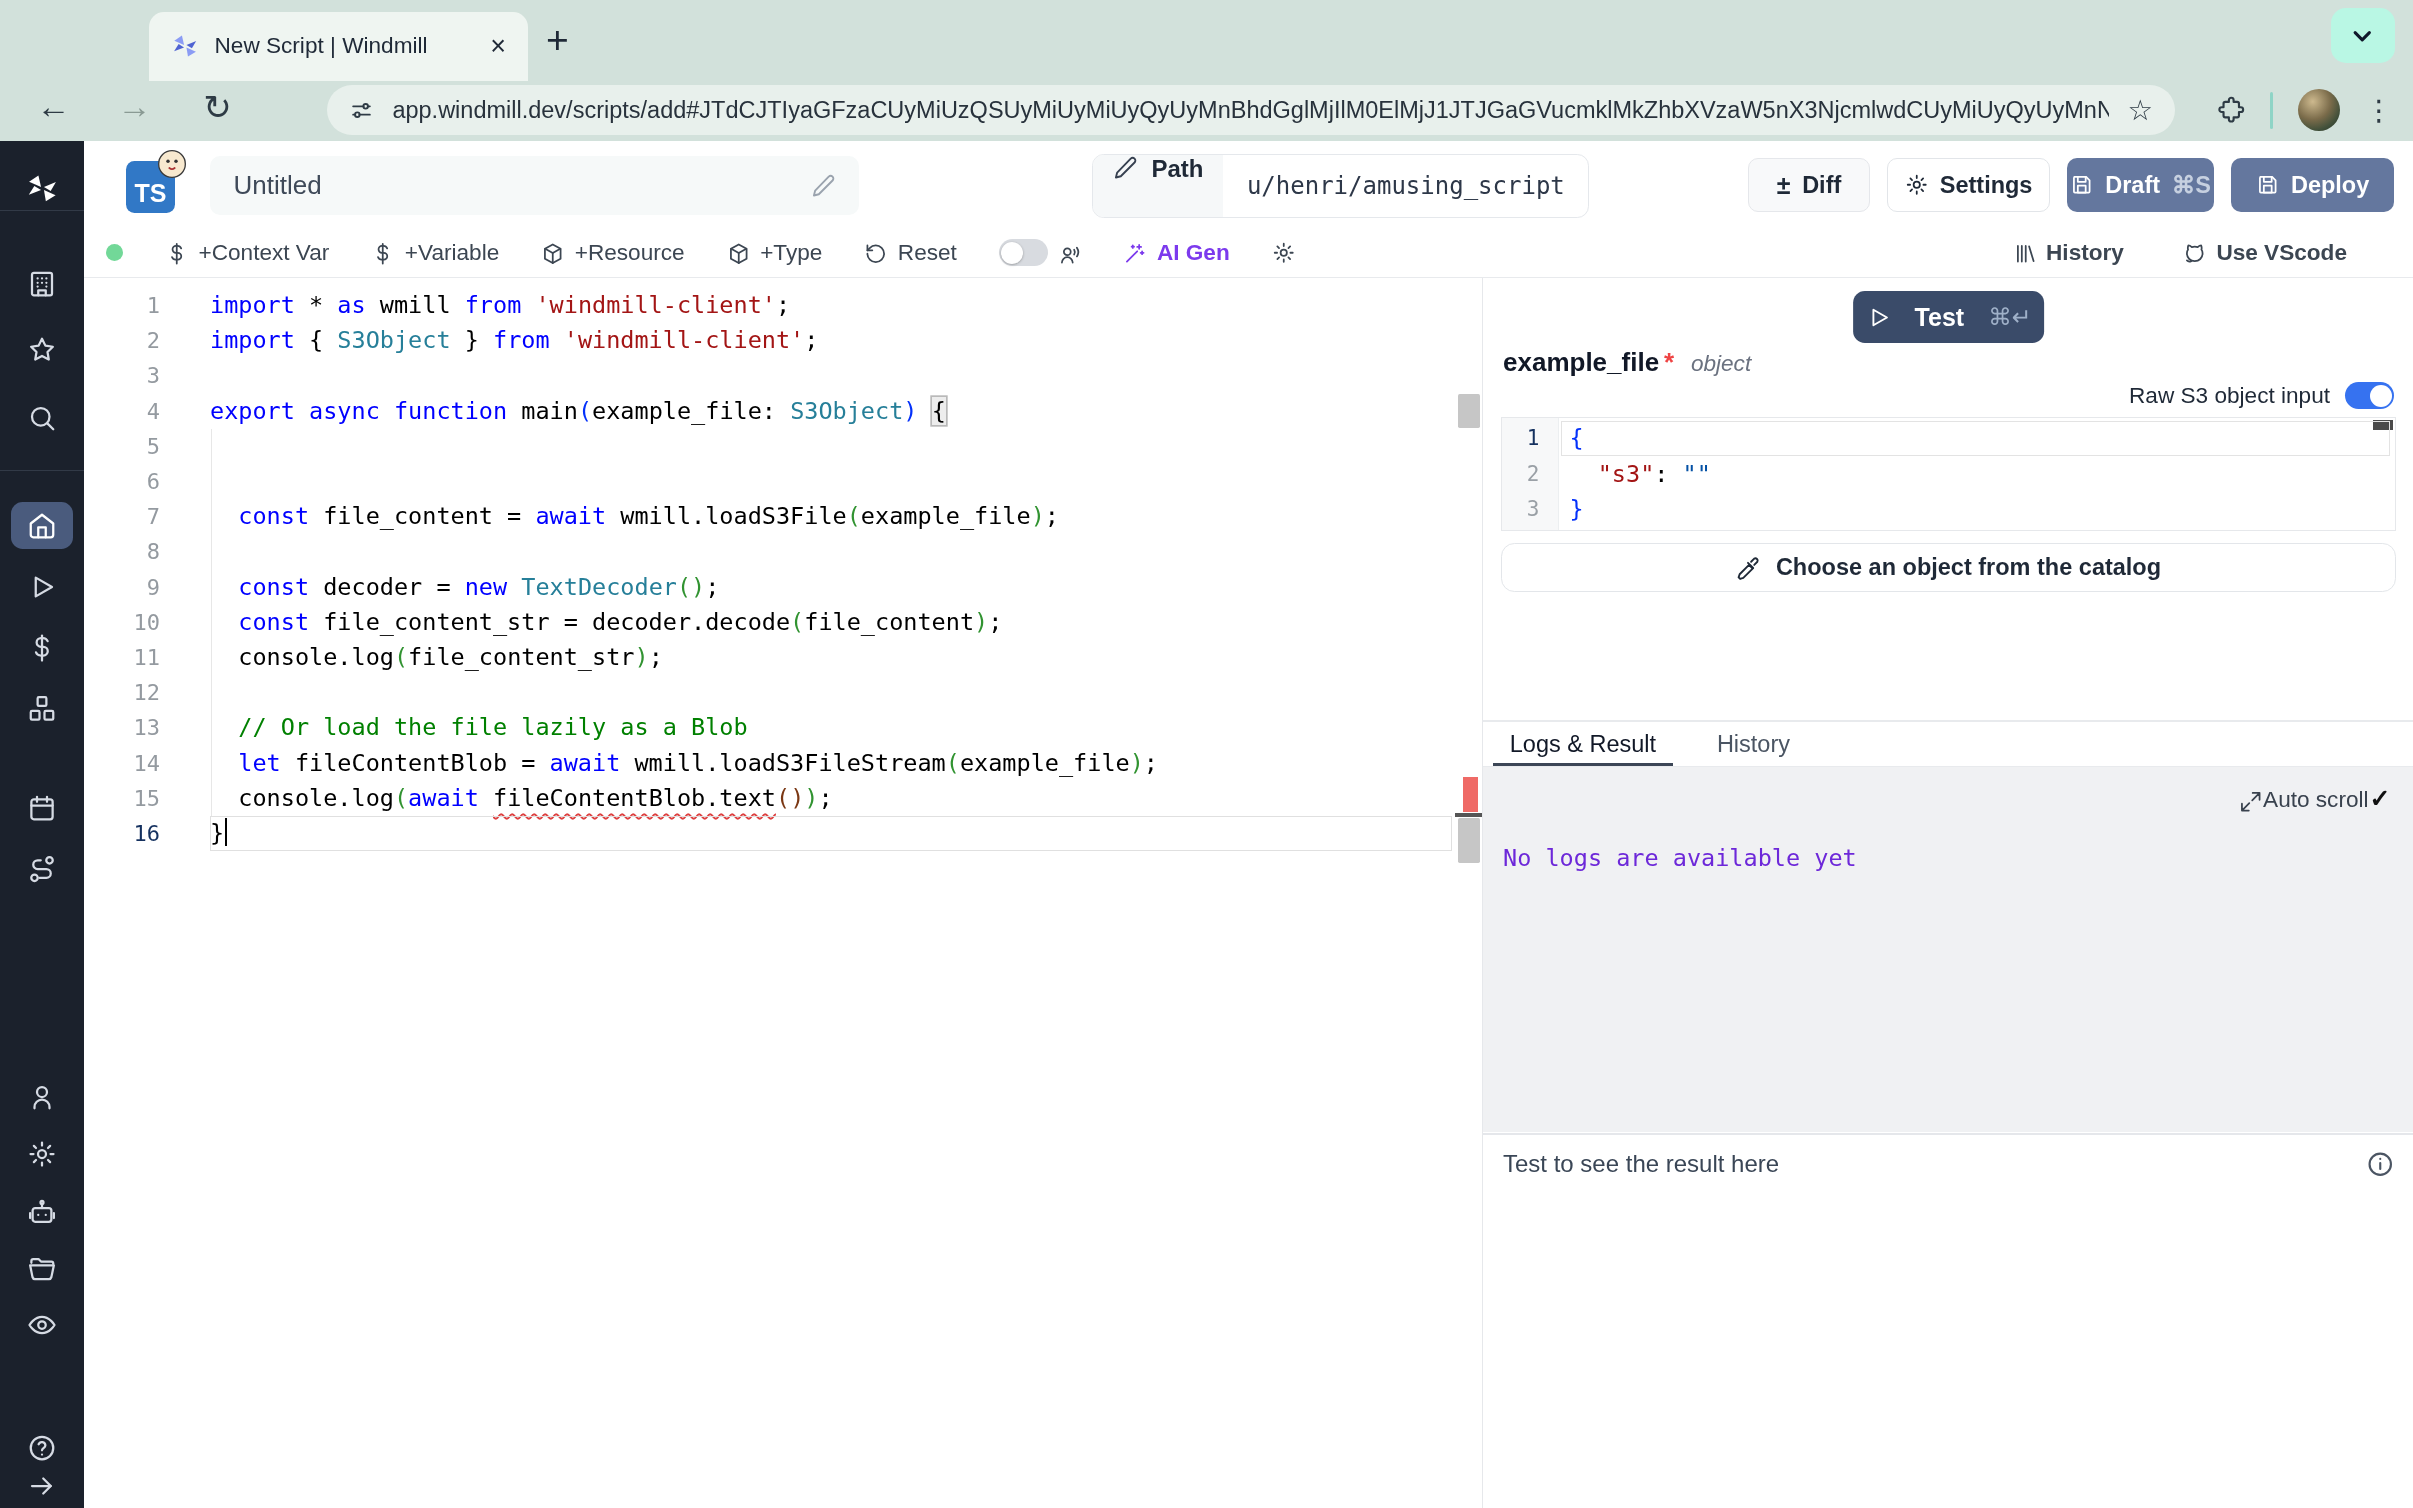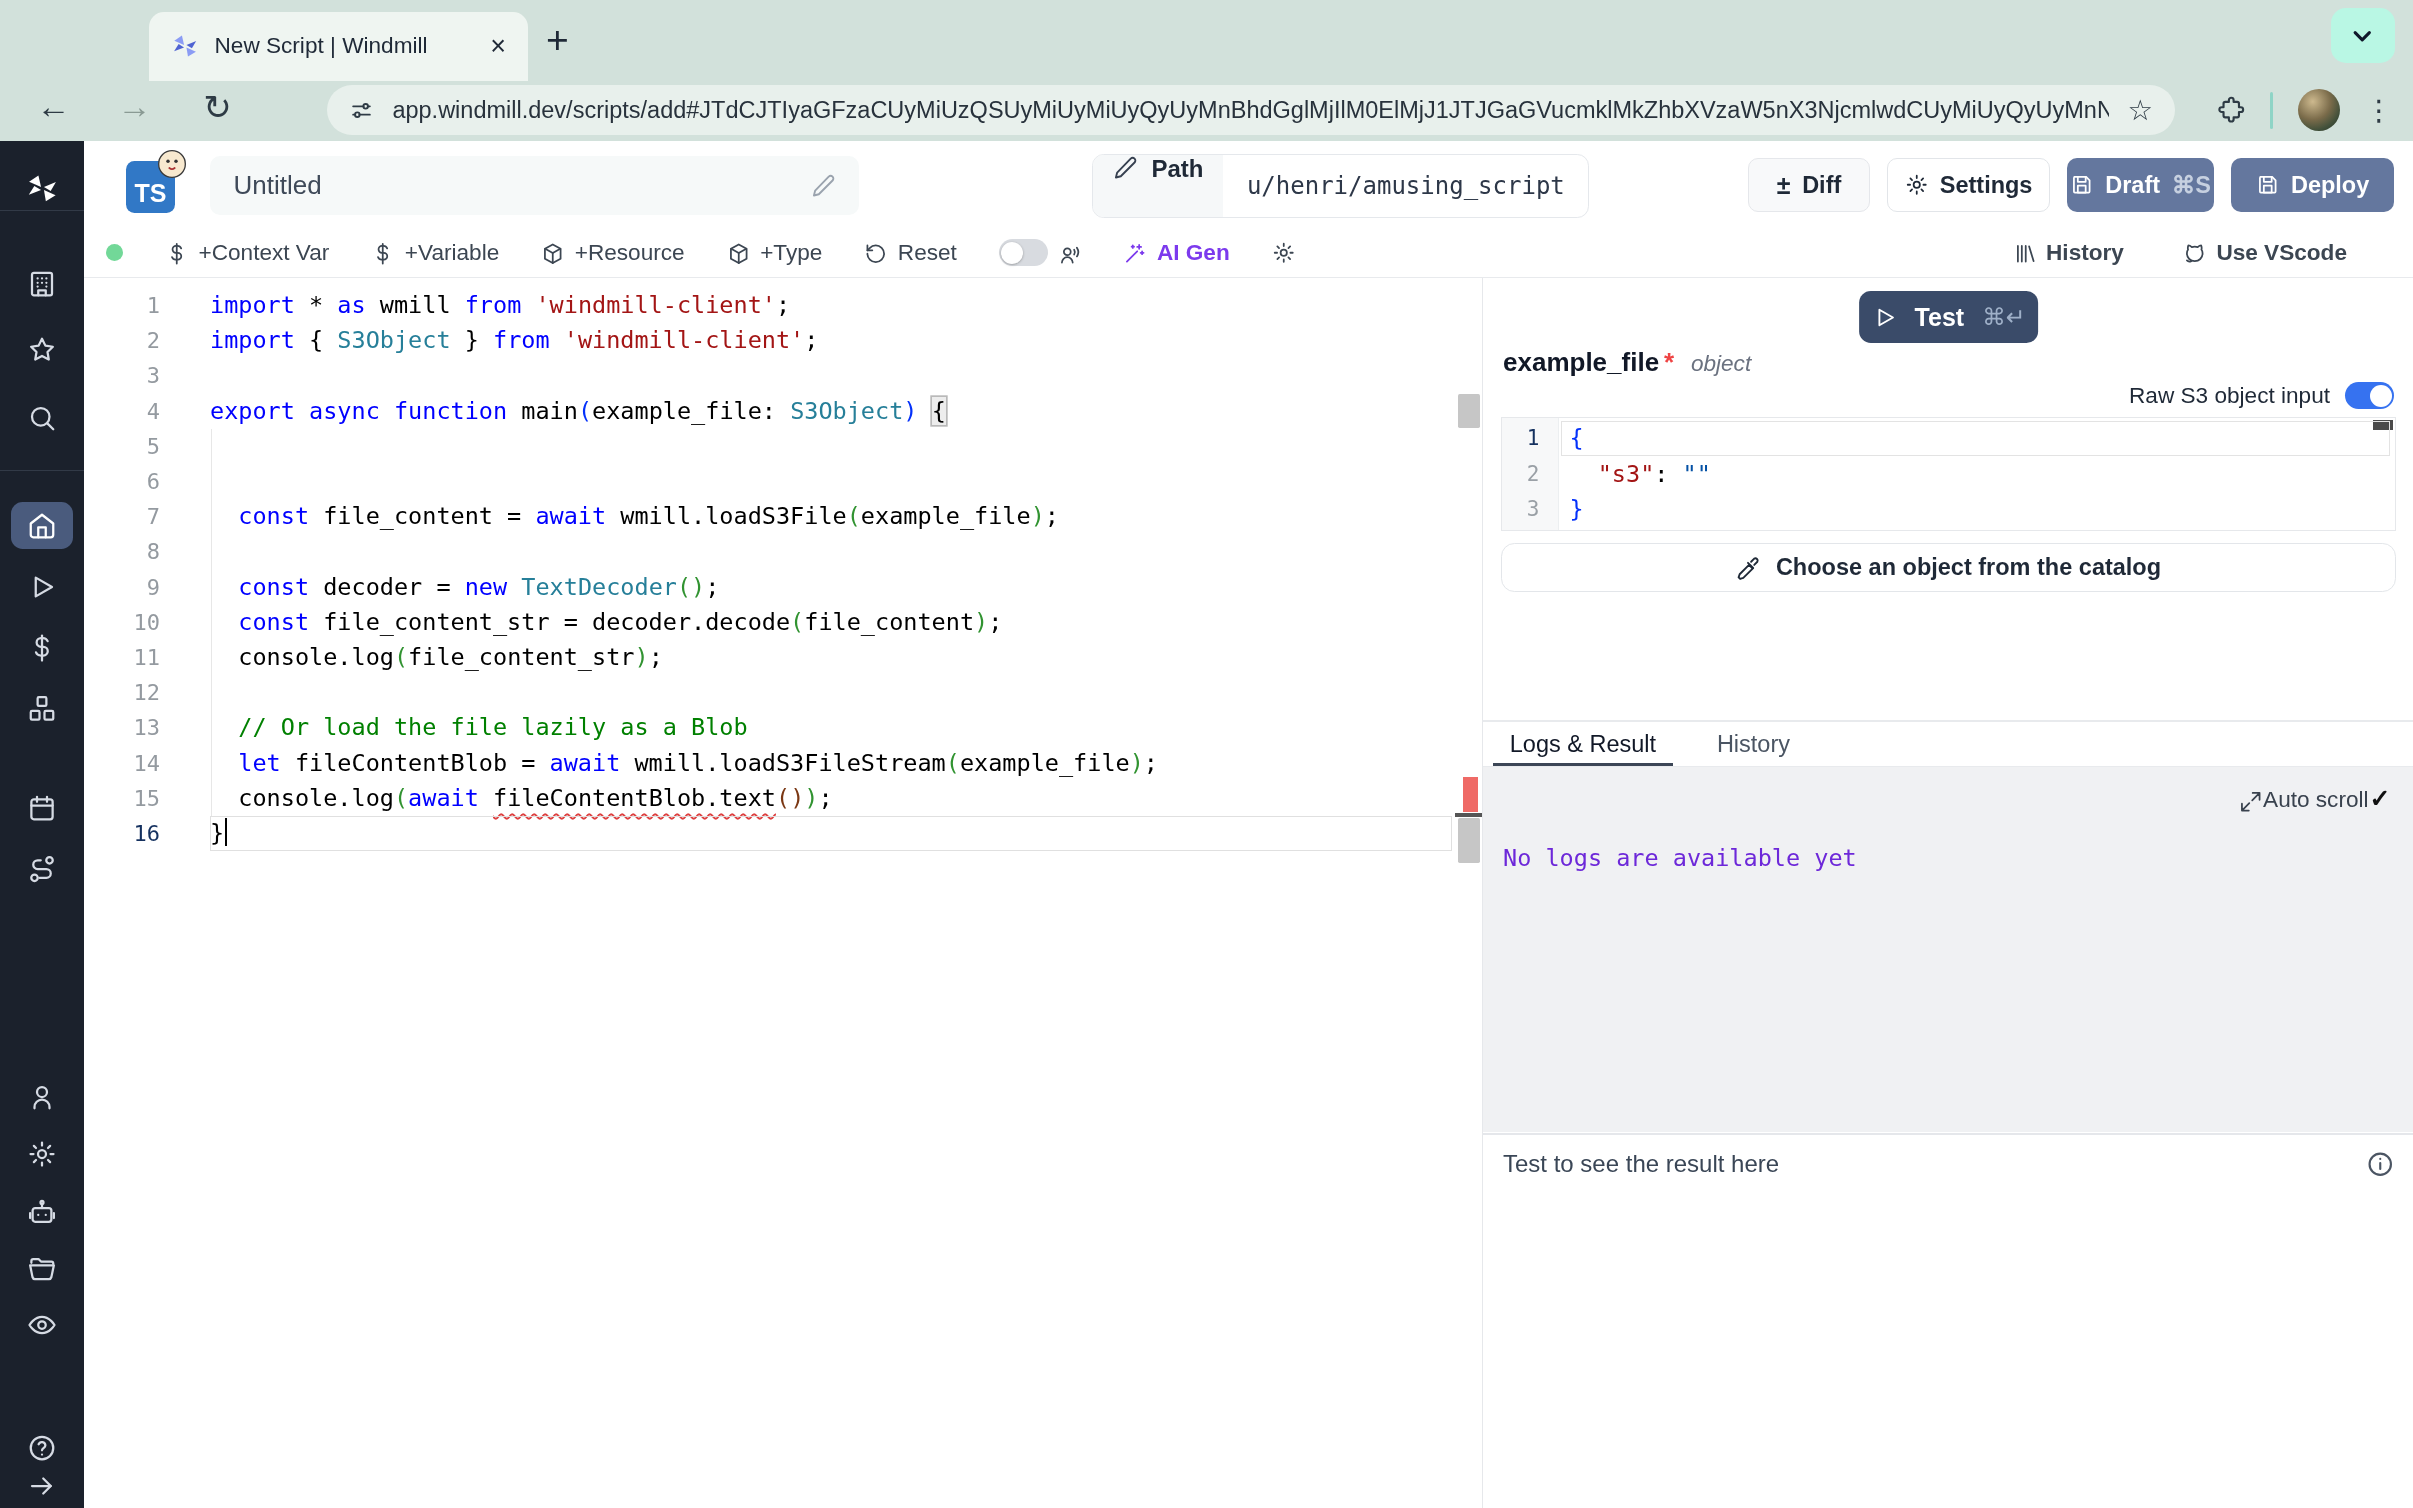--- a/index.html
+++ b/index.html
@@ -103,21 +103,21 @@
   .cursor{display:inline-block;width:2.5px;height:28.5px;background:#000;vertical-align:-5px;margin-left:0.8px}
   .indent-guide{position:absolute;left:127px;top:151px;width:0.8px;height:387px;background:#e7e7e7}
   .ov-thumb{position:absolute;left:1374px;width:22px;background:#c6c6c6;border-radius:1.7px}
   .ov-red{position:absolute;left:1379px;width:15px;height:35px;background:#ef6a66}
   .ov-cursorline{position:absolute;left:1371px;width:27px;height:4.2px;background:#555}
 
   
   .rpanel{position:absolute;left:1482px;top:278px;width:932px;height:1230px;background:#fff;
      border-left:1.7px solid #e6e8eb}
   .test-btn{position:absolute;left:50%;transform:translateX(-50%);top:13.4px;height:52px;
-     background:#3a4b69;border-radius:11.7px;display:flex;align-items:center;gap:18px;padding:0 13px;color:#fff}
+     background:#3a4b69;border-radius:11.7px;display:flex;align-items:center;gap:24px;padding:0 13px;color:#fff}
   .test-btn .label{font-size:25px;font-weight:700}
   .test-btn .short{font-size:23.5px;color:#9fb0c8}
   .arg-row{position:absolute;left:20px;top:69px;display:flex;align-items:baseline;gap:5px}
   .arg-name{font-size:26px;font-weight:700;color:#111827}
   .arg-req{font-size:26px;font-weight:700;color:#ef4444}
   .arg-type{font-size:22.6px;font-style:italic;color:#6b7280;margin-left:11.7px}
   .raws3-row{position:absolute;right:20px;top:104px;display:flex;align-items:center;gap:15px;
      font-size:22.6px;color:#1f2937}
   .json-ed{position:absolute;left:18.4px;right:18.4px;top:139px;height:114px;border:0.8px solid #e6e8eb;
      background:#fff;overflow:hidden}

